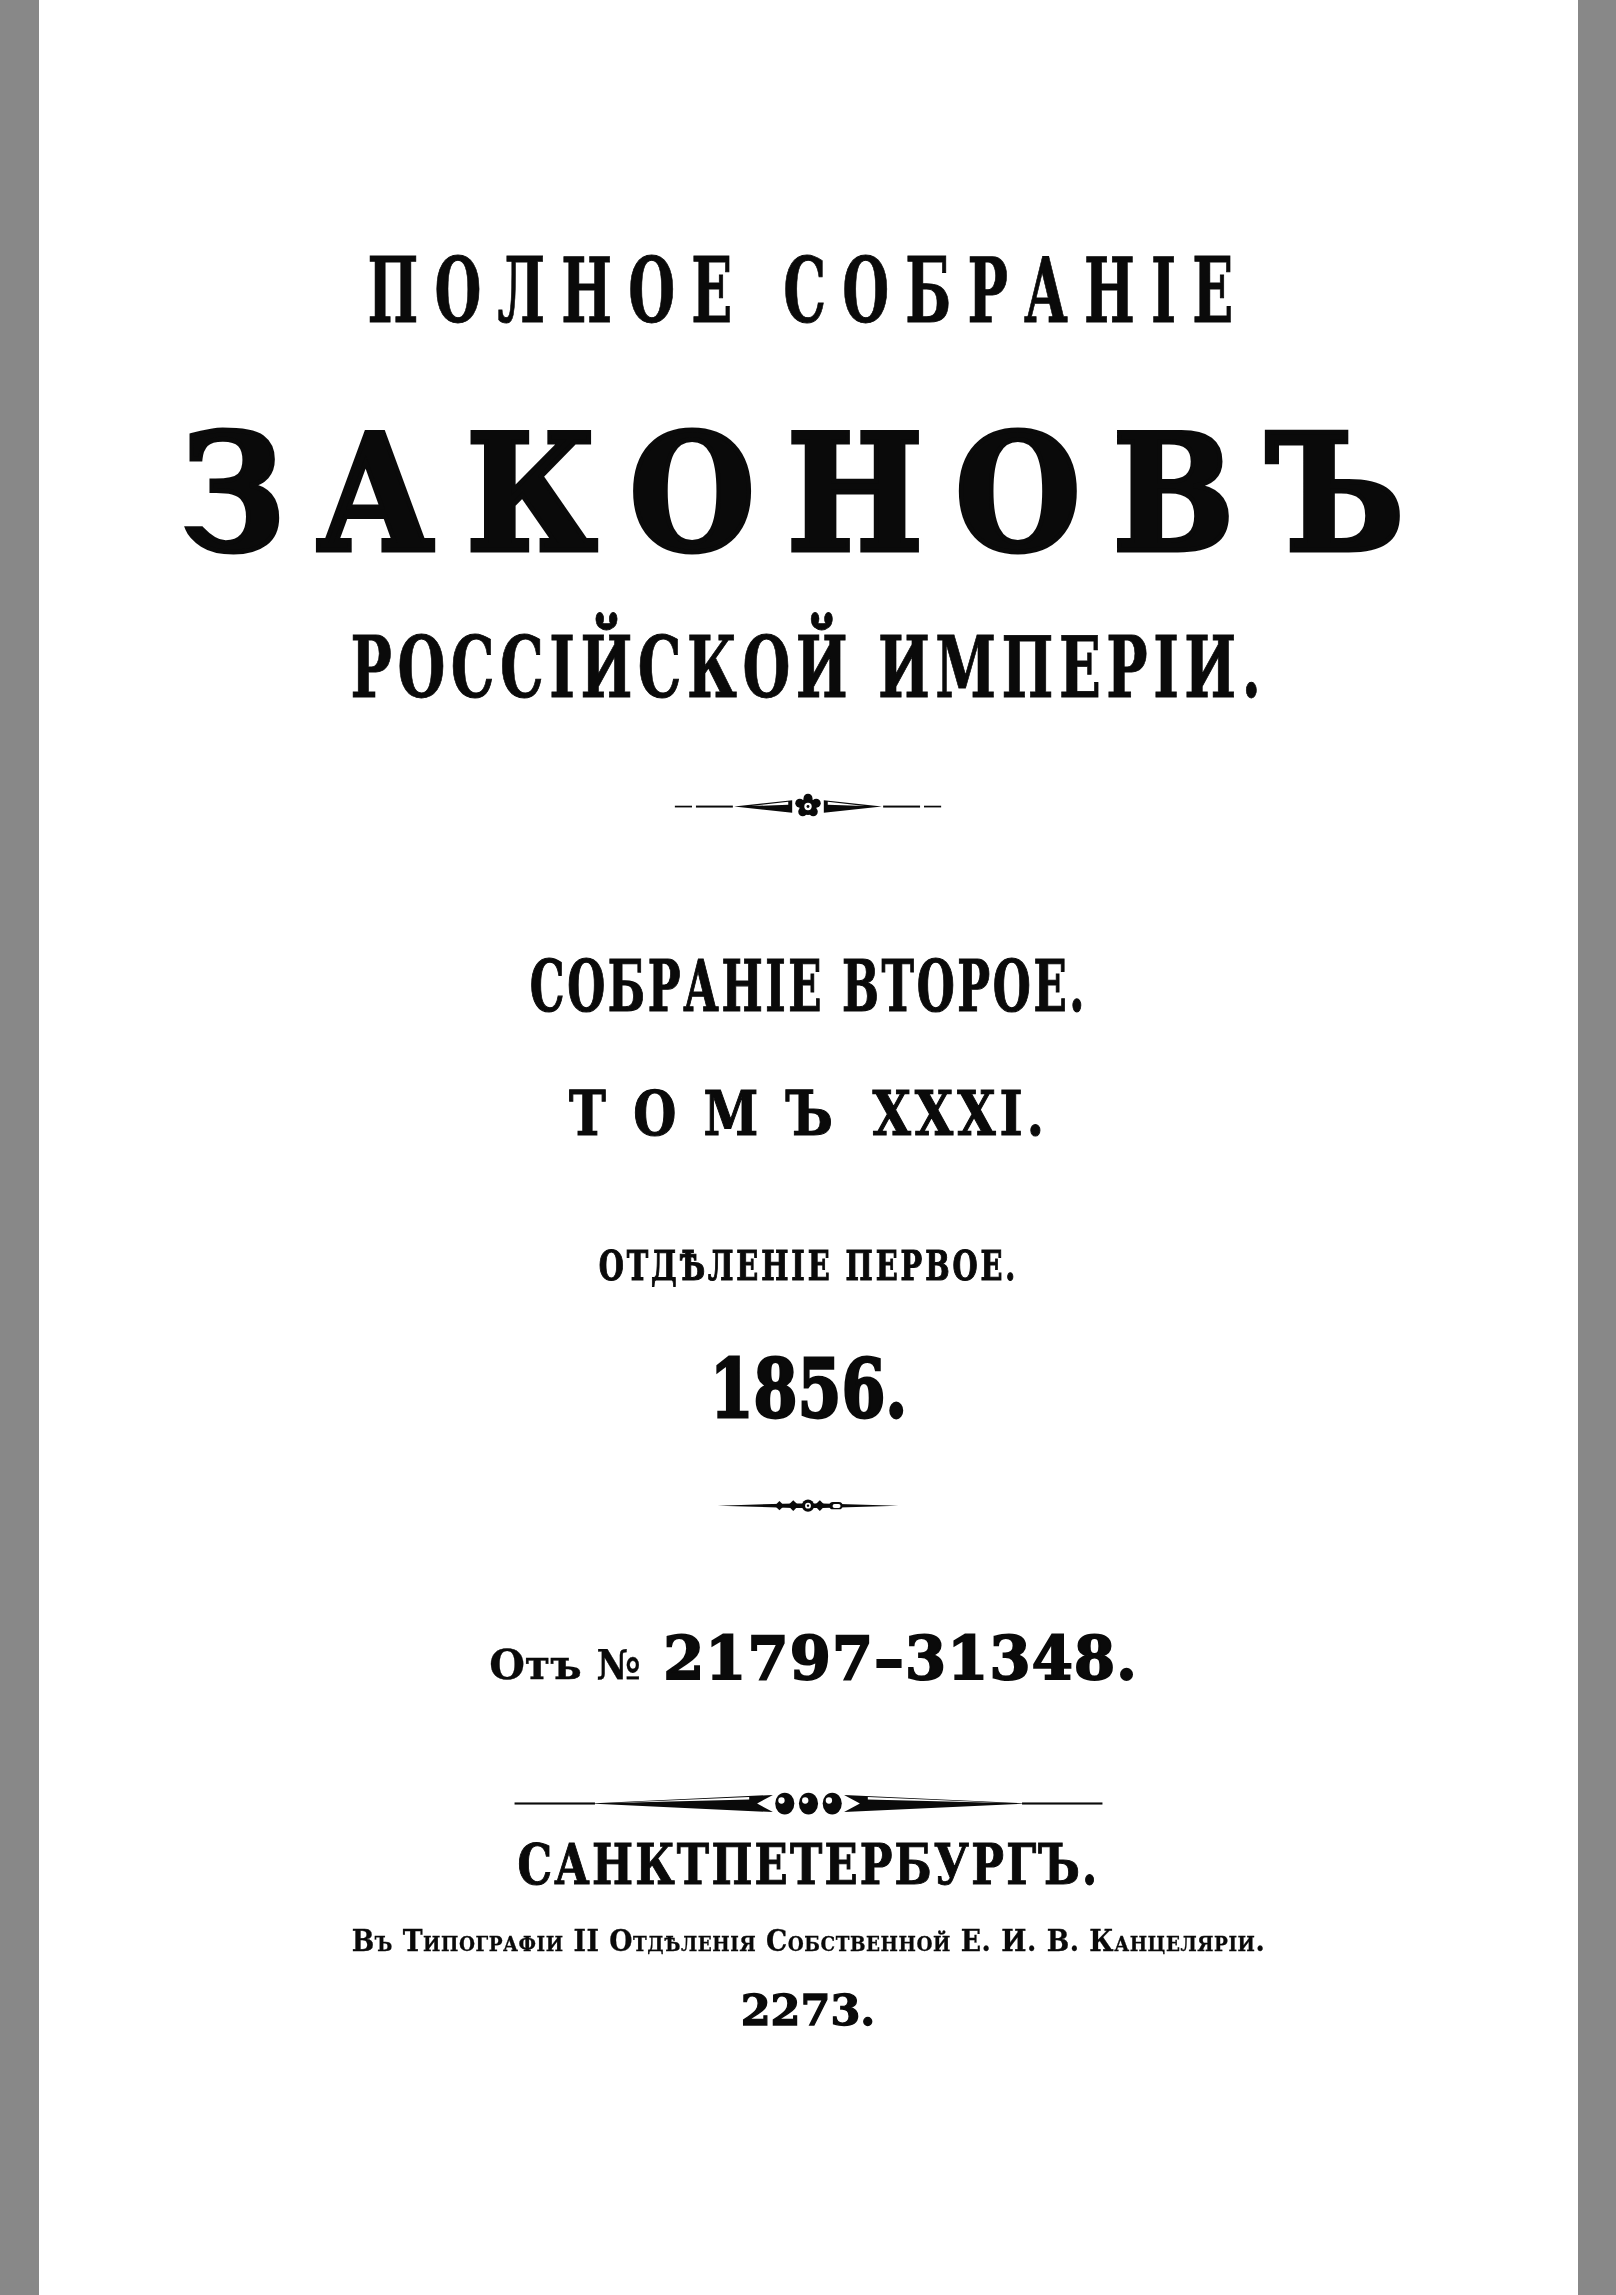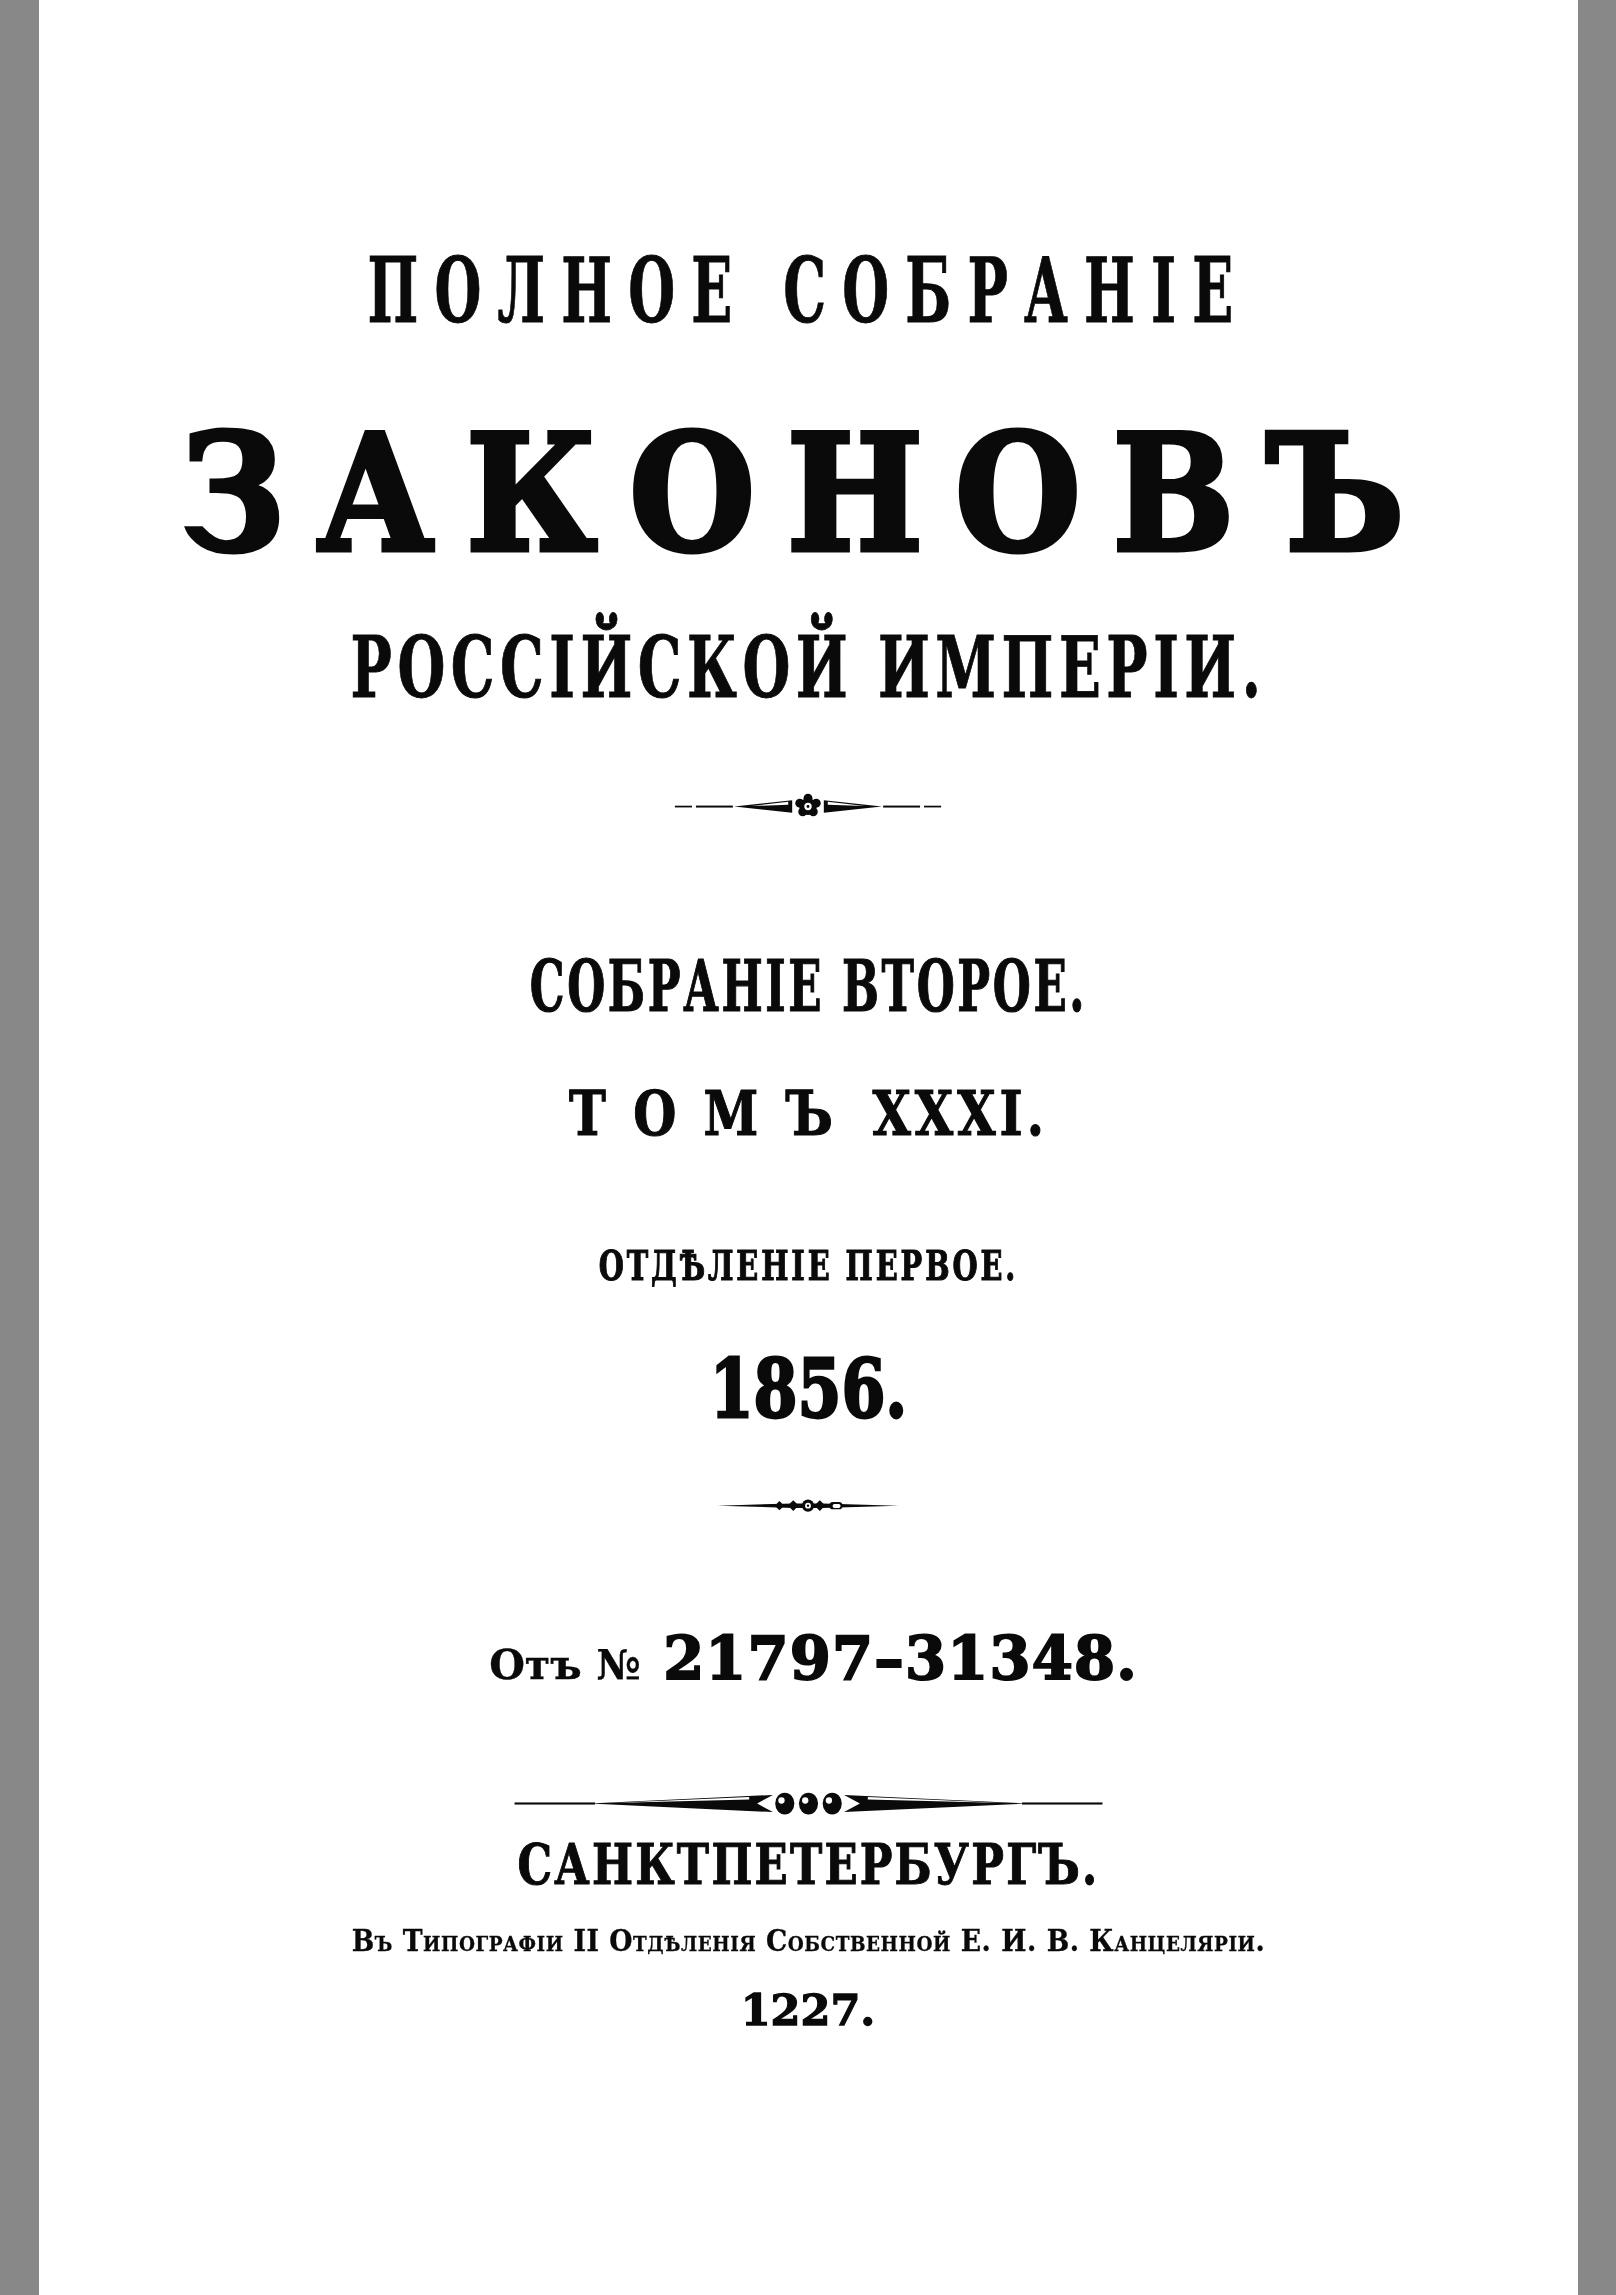--- a/index.html
+++ b/index.html
@@ -206,16 +206,16 @@
         <path d="M150 21.4 L360 12 L360 16 Z"></path>
         <path d="M750 21.4 L540 12 L540 16 Z"></path>
       </g>
     </svg>
   </div>
 
   <div class="line l-city">САНКТПЕТЕРБУРГЪ.</div>
 
   <div class="line l-imprint">Въ Типографіи II Отдѣленія Собственной Е. И. В. Канцеляріи.</div>
 
-  <div class="line l-print-year">1227.</div>
+  <div class="line l-print-year">2273.</div>
 
 </div>
 
 
 </body></html>

